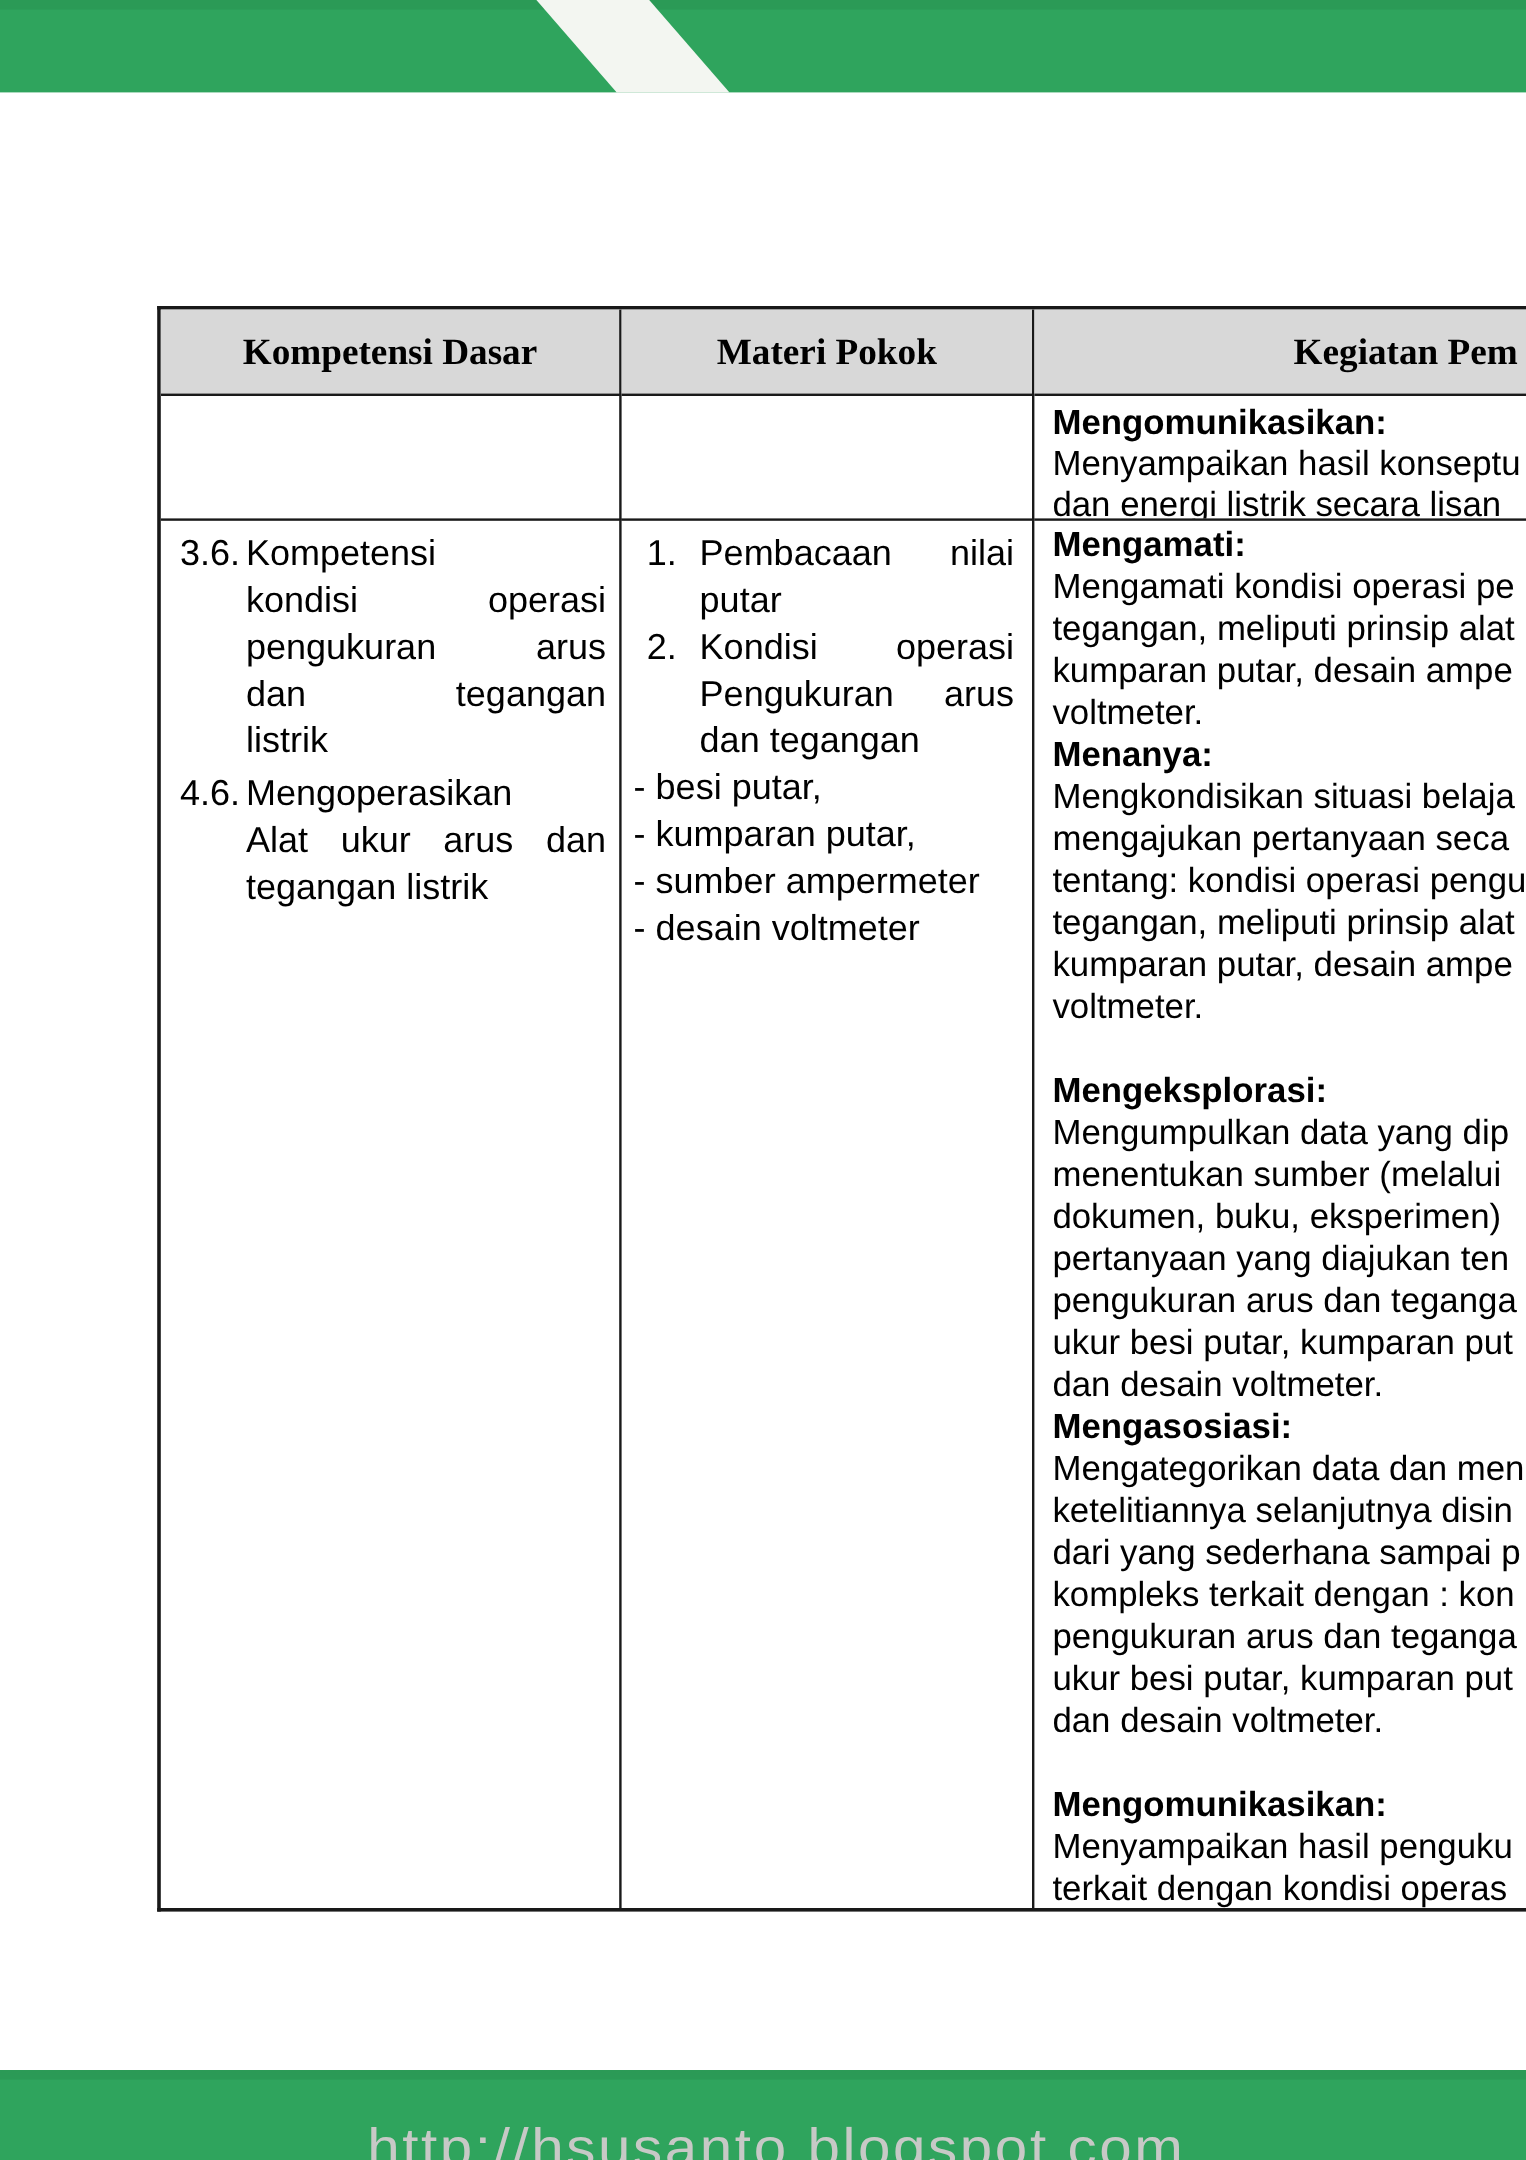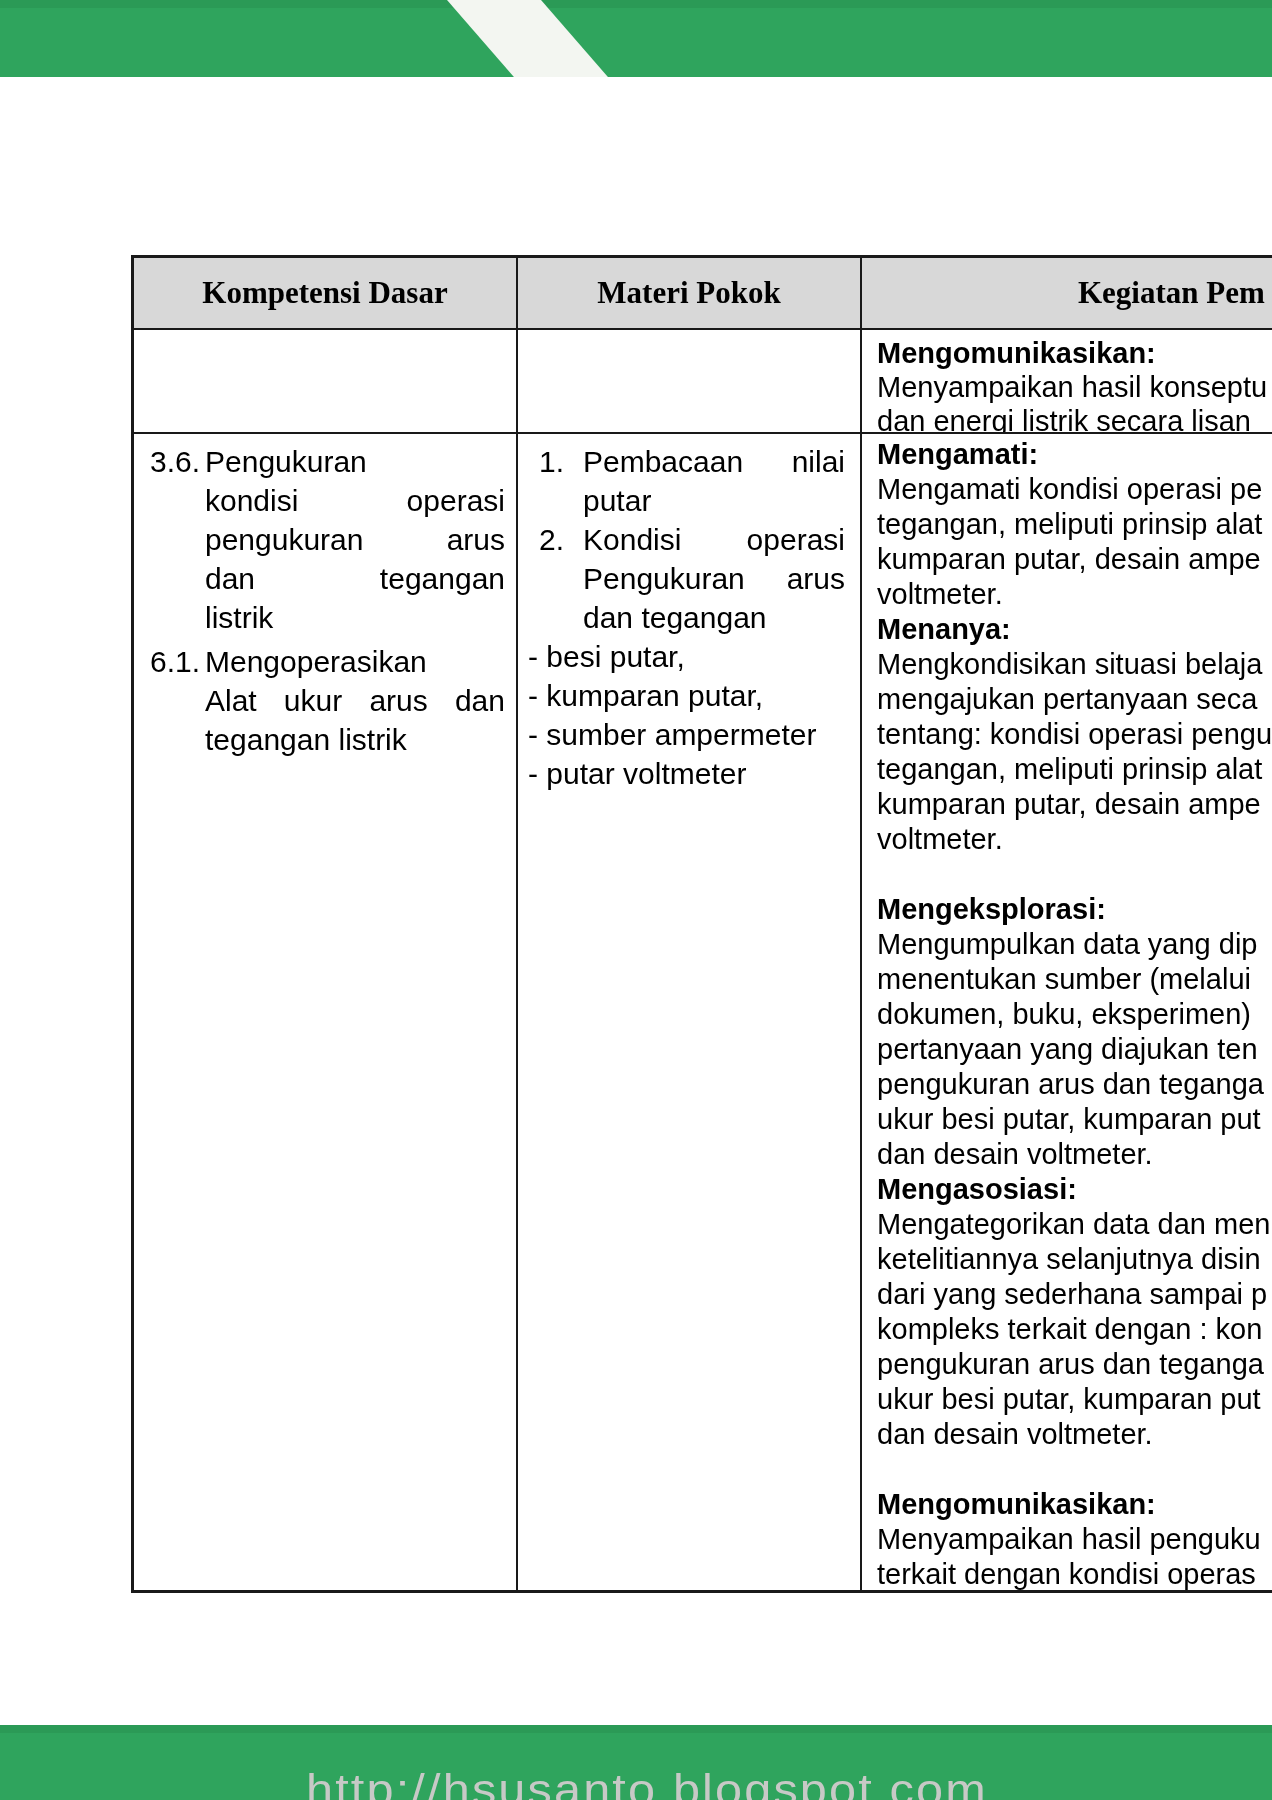--- a/index.html
+++ b/index.html
@@ -80,29 +80,29 @@
     <div class="cell keg-cell row1 lastcol" id="keg-row1">
         <div class="kl b">Mengomunikasikan:</div>
         <div class="kl">Menyampaikan hasil konseptu</div>
         <div class="kl">dan energi listrik secara lisan</div>
       </div>
 
     <div class="cell kd-cell lastrow" id="kd-cell">
         <div class="kd-item" style="display: flex;">
           <div class="ln kd-num">3.6.</div>
           <div class="kd-body">
-            <div class="ln">Pengukuran</div>
+            <div class="ln">Kompetensi</div>
             <div class="ln j">kondisi operasi</div>
             <div class="ln j">pengukuran arus</div>
             <div class="ln j">dan tegangan</div>
             <div class="ln">listrik</div>
           </div>
         </div>
         <div class="kd-item" style="display: flex;">
-          <div class="ln kd-num">6.1.</div>
+          <div class="ln kd-num">4.6.</div>
           <div class="kd-body">
             <div class="ln">Mengoperasikan</div>
             <div class="ln j">Alat ukur arus dan</div>
             <div class="ln">tegangan listrik</div>
           </div>
         </div>
       </div>
     <div class="cell mp-cell lastrow" id="mp-cell">
         <div class="mp-item" style="display: flex;">
           <div class="ln mp-num">1.</div>
@@ -115,21 +115,21 @@
           <div class="ln mp-num">2.</div>
           <div class="mp-body">
             <div class="ln j">Kondisi operasi</div>
             <div class="ln j">Pengukuran arus</div>
             <div class="ln">dan tegangan</div>
           </div>
         </div>
         <div class="ln">- besi putar,</div>
         <div class="ln">- kumparan putar,</div>
         <div class="ln">- sumber ampermeter</div>
-        <div class="ln">- putar voltmeter</div>
+        <div class="ln">- desain voltmeter</div>
       </div>
     <div class="cell keg-cell lastrow lastcol" id="keg-row2">
         <div class="kl b">Mengamati:</div>
         <div class="kl">Mengamati kondisi operasi pe</div>
         <div class="kl">tegangan, meliputi prinsip alat</div>
         <div class="kl">kumparan putar, desain ampe</div>
         <div class="kl">voltmeter.</div>
         <div class="kl b">Menanya:</div>
         <div class="kl">Mengkondisikan situasi belaja</div>
         <div class="kl">mengajukan pertanyaan seca</div>

